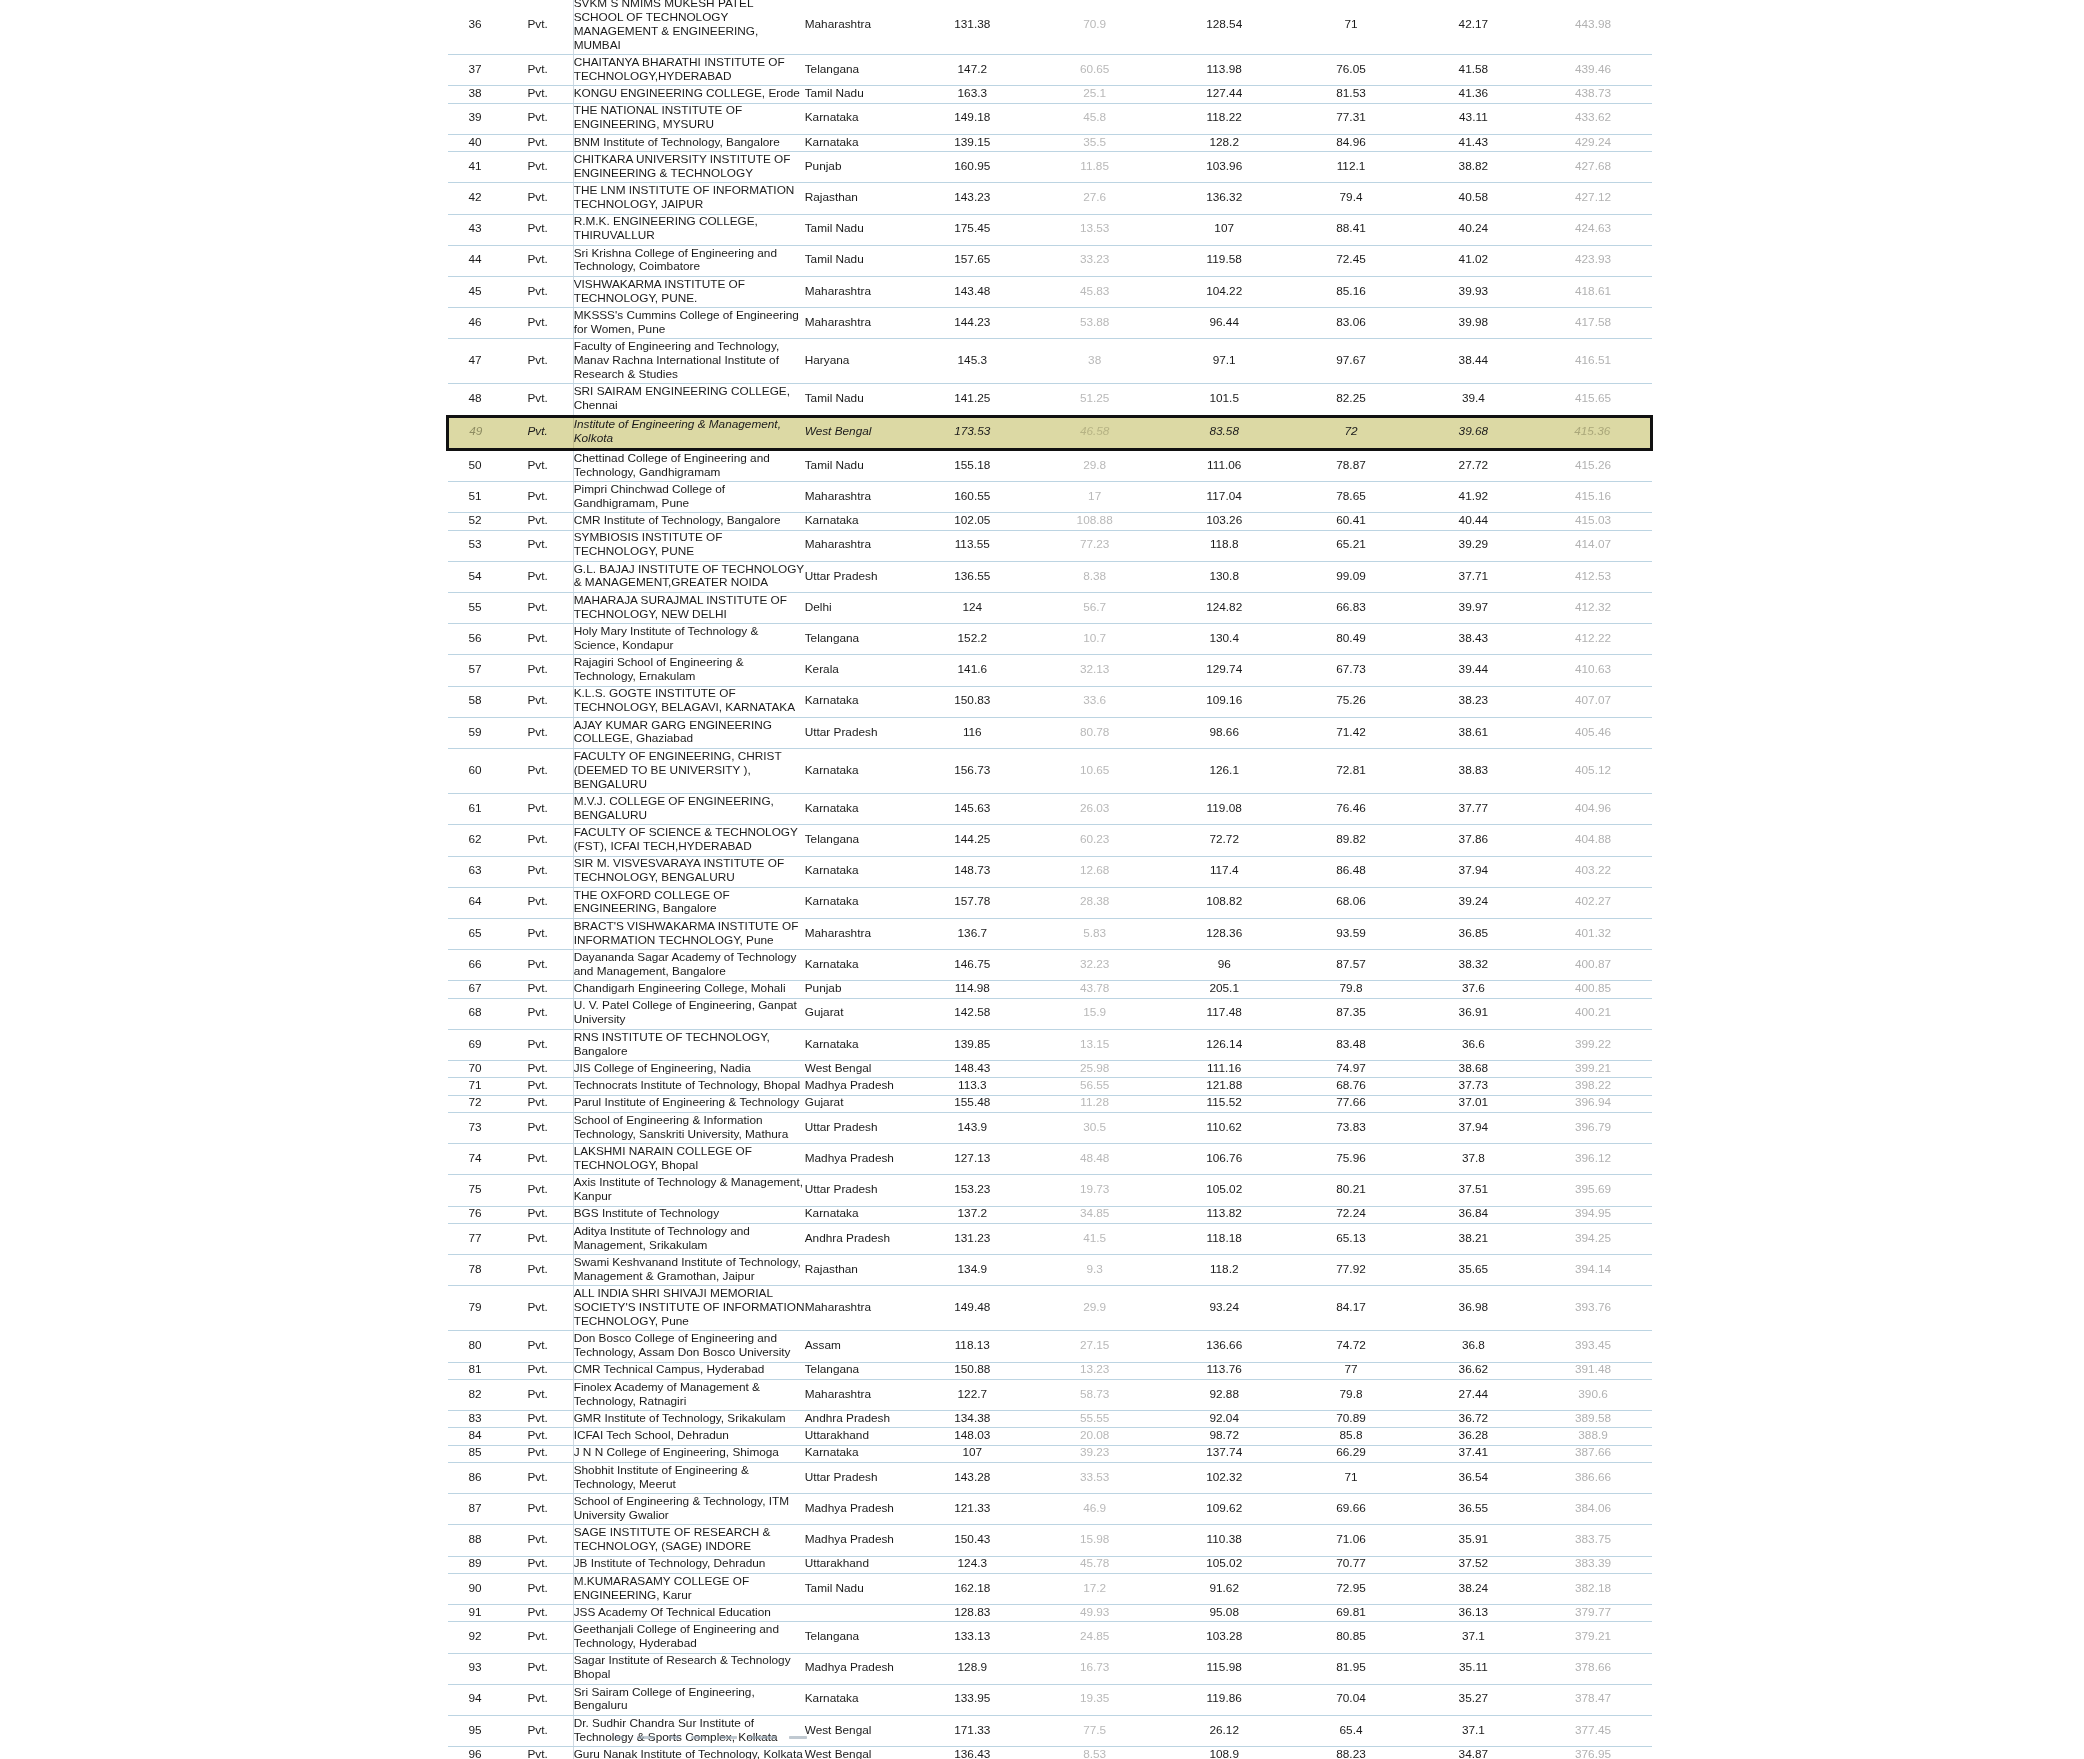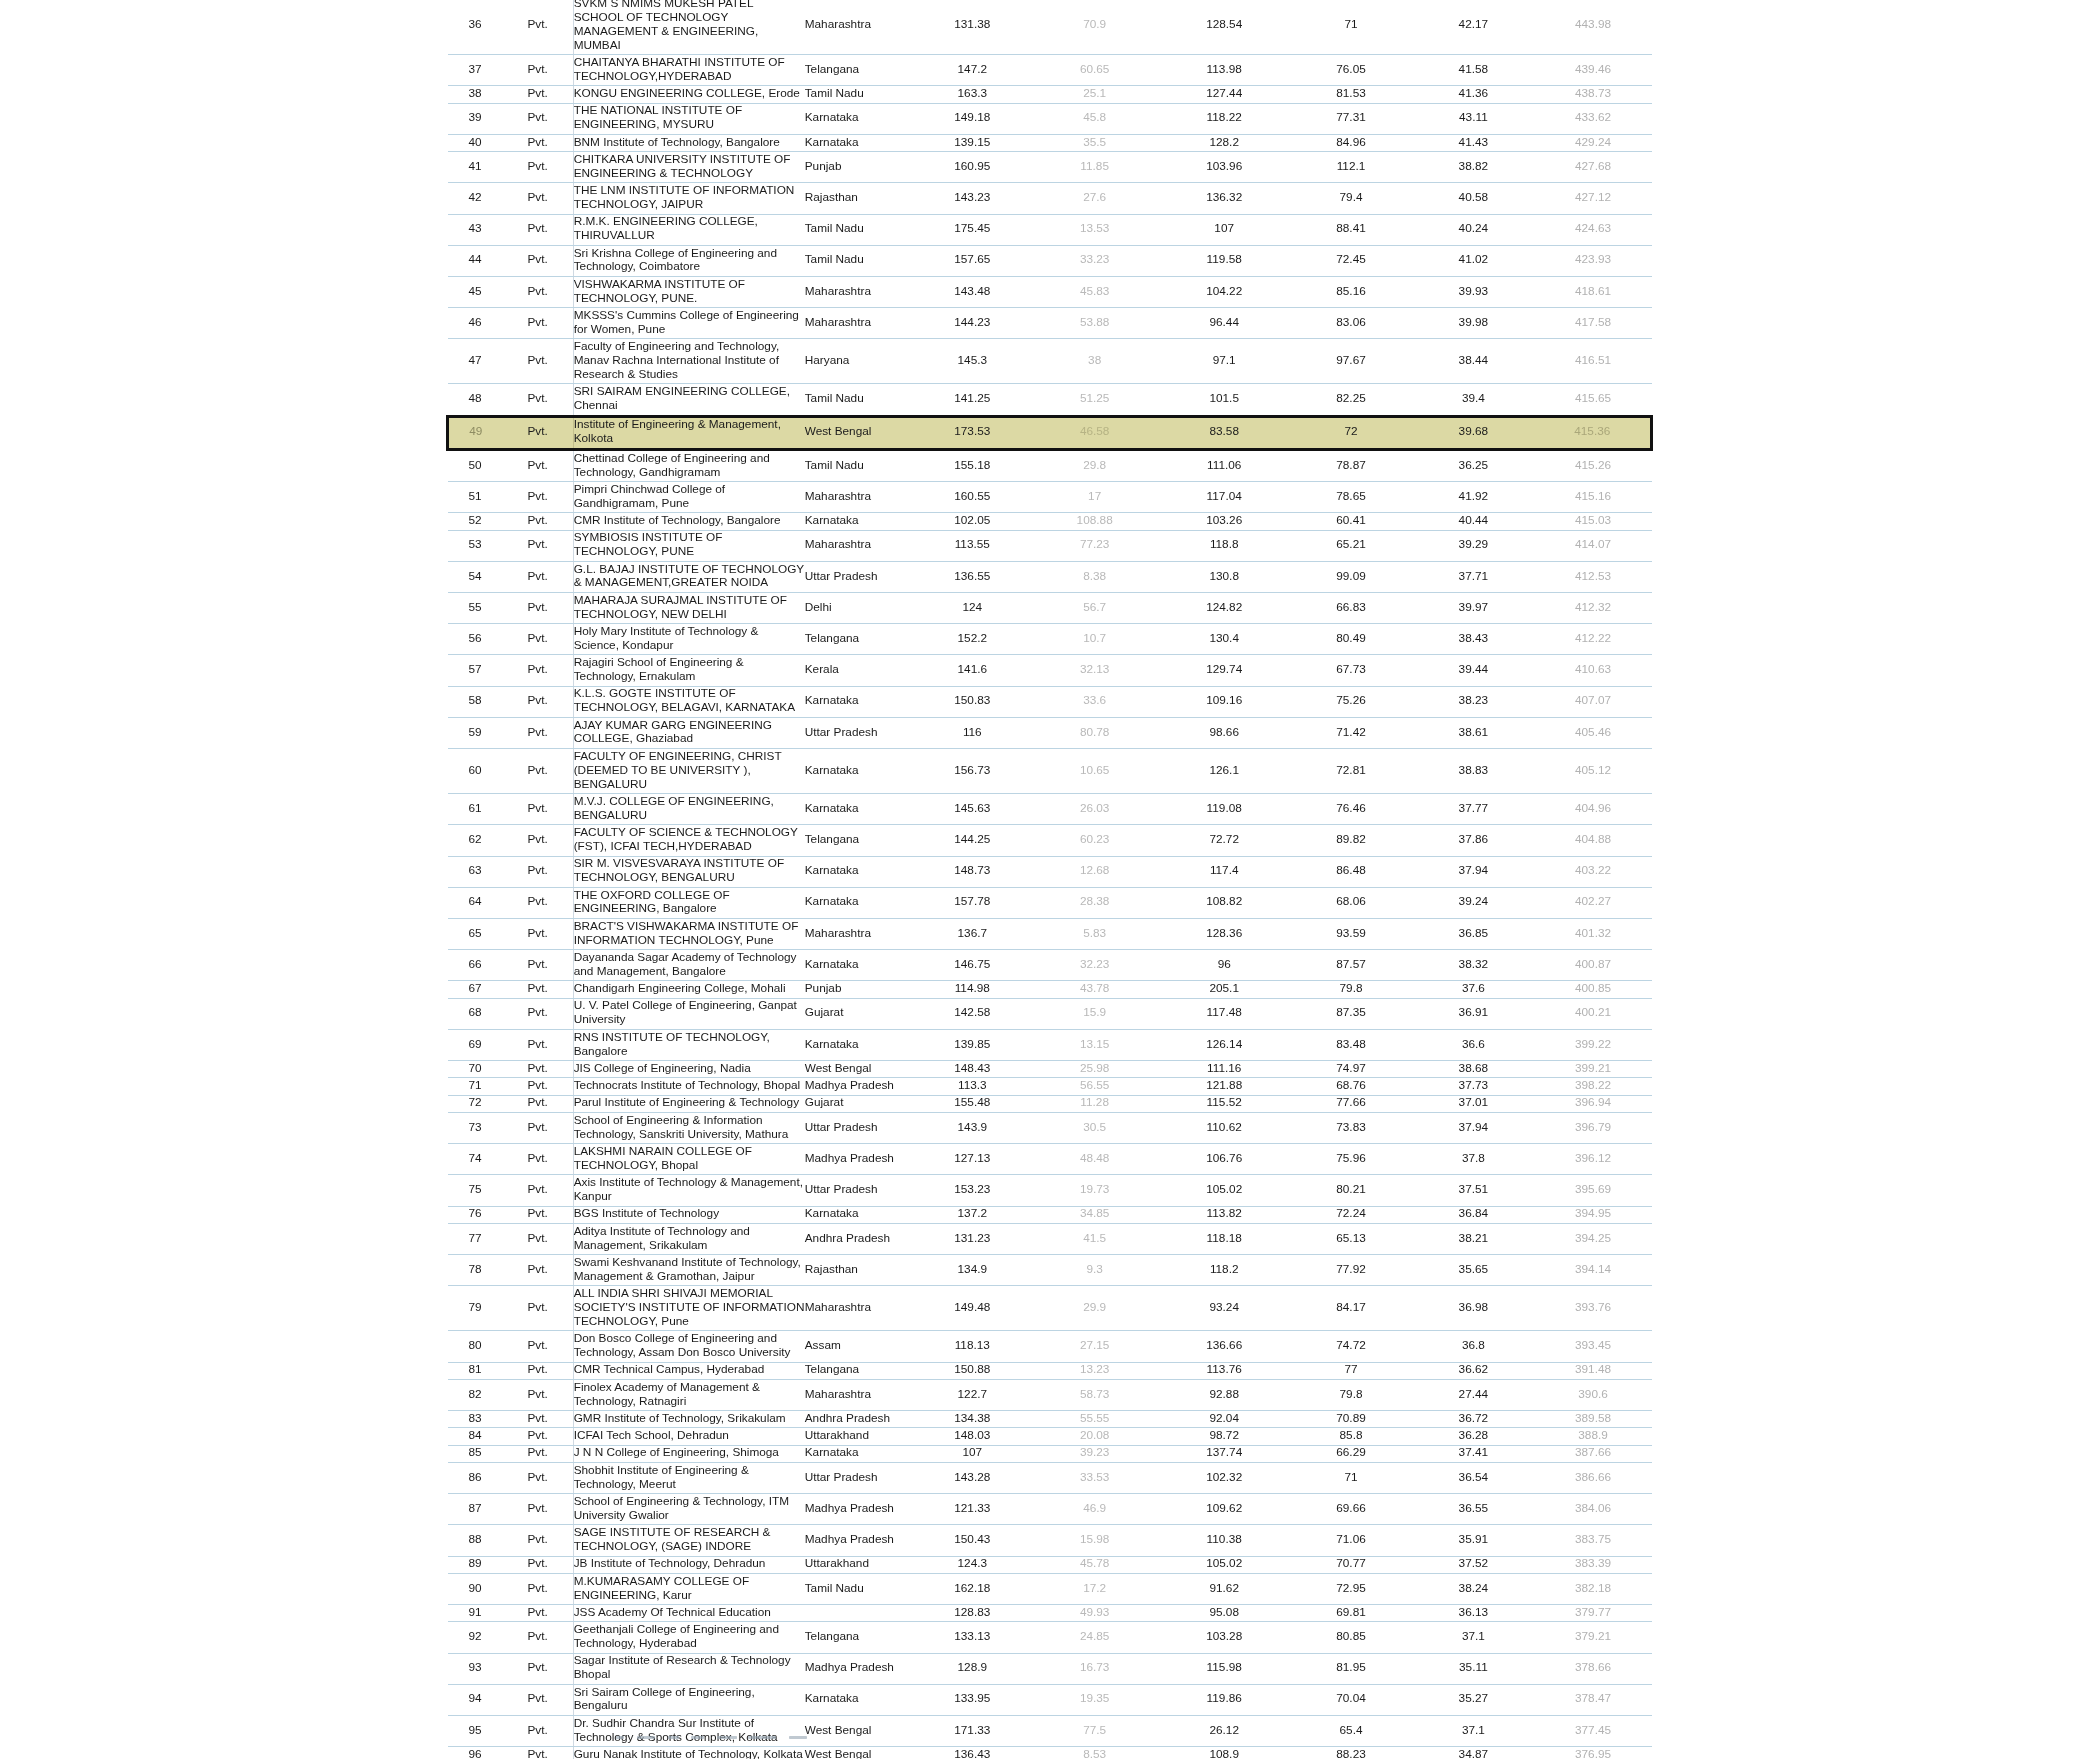--- a/index.html
+++ b/index.html
@@ -89,20 +89,21 @@
   td.num.score {
     color: #b2b2b2;
   }
 
   
   tr.highlight td {
     background: #dcd9a4;
     border-top: 3.3px solid #111111;
     border-bottom: 3.3px solid #111111;
     position: relative;
+    font-style: italic;
   }
   tr.highlight td.rank { color: #8e8c62; }
   tr.highlight td.type { border-right: 1px solid #c3bf8d; }
   tr.highlight td.num.faint { color: #b6b384; }
   tr.highlight td.num.score { color: #aaa77a; }
   tr.highlight td:first-child {
     border-left: 3.3px solid #111111;
   }
   tr.highlight td:last-child {
     border-right: 3.3px solid #111111;
@@ -315,21 +316,21 @@
           </tr>
           <tr>
             <td class="rank">50</td>
             <td class="type">Pvt.</td>
             <td class="name">Chettinad College of Engineering and Technology, Gandhigramam</td>
             <td class="state">Tamil Nadu</td>
             <td class="num">155.18</td>
             <td class="num faint">29.8</td>
             <td class="num">111.06</td>
             <td class="num">78.87</td>
-            <td class="num">36.25</td>
+            <td class="num">27.72</td>
             <td class="num score">415.26</td>
           </tr>
           <tr>
             <td class="rank">51</td>
             <td class="type">Pvt.</td>
             <td class="name">Pimpri Chinchwad College of Gandhigramam, Pune</td>
             <td class="state">Maharashtra</td>
             <td class="num">160.55</td>
             <td class="num faint">17</td>
             <td class="num">117.04</td>

